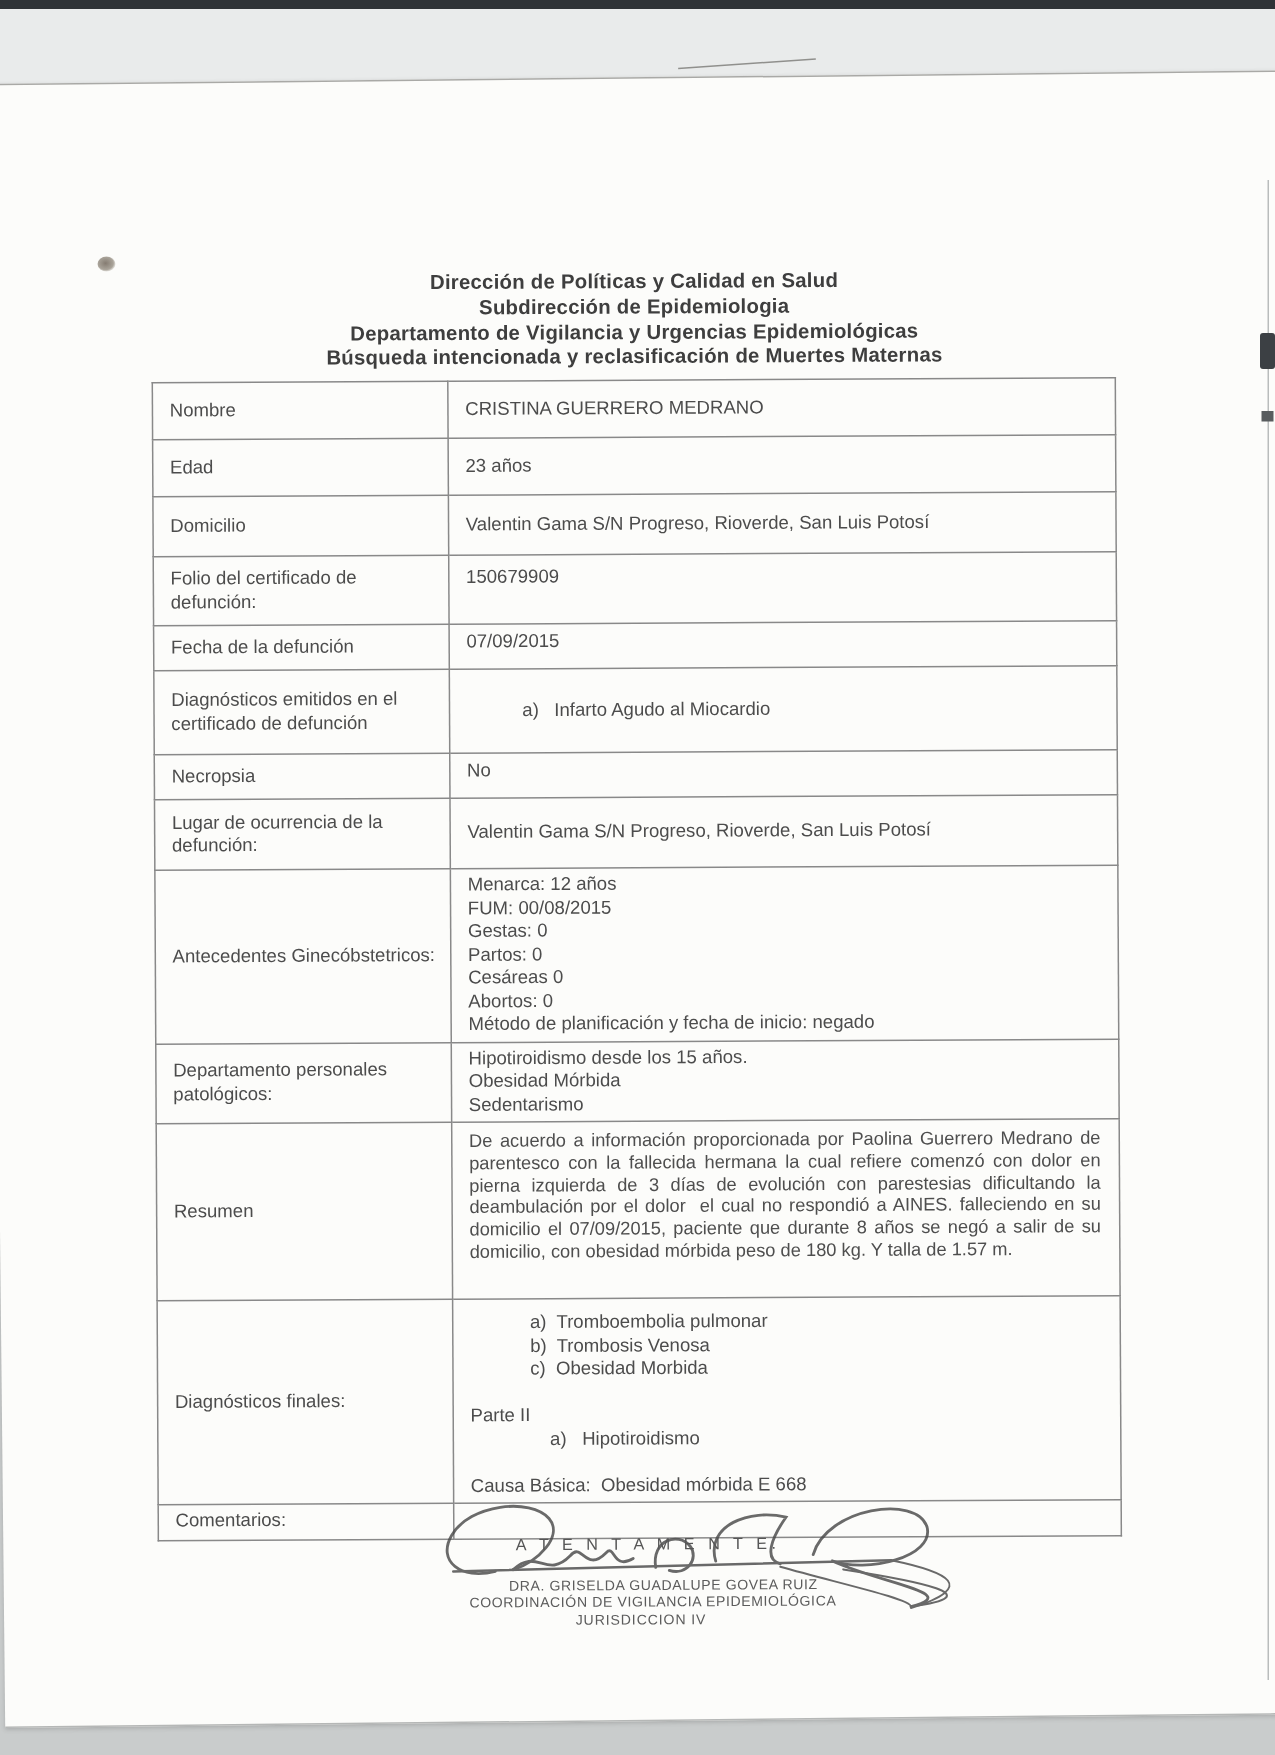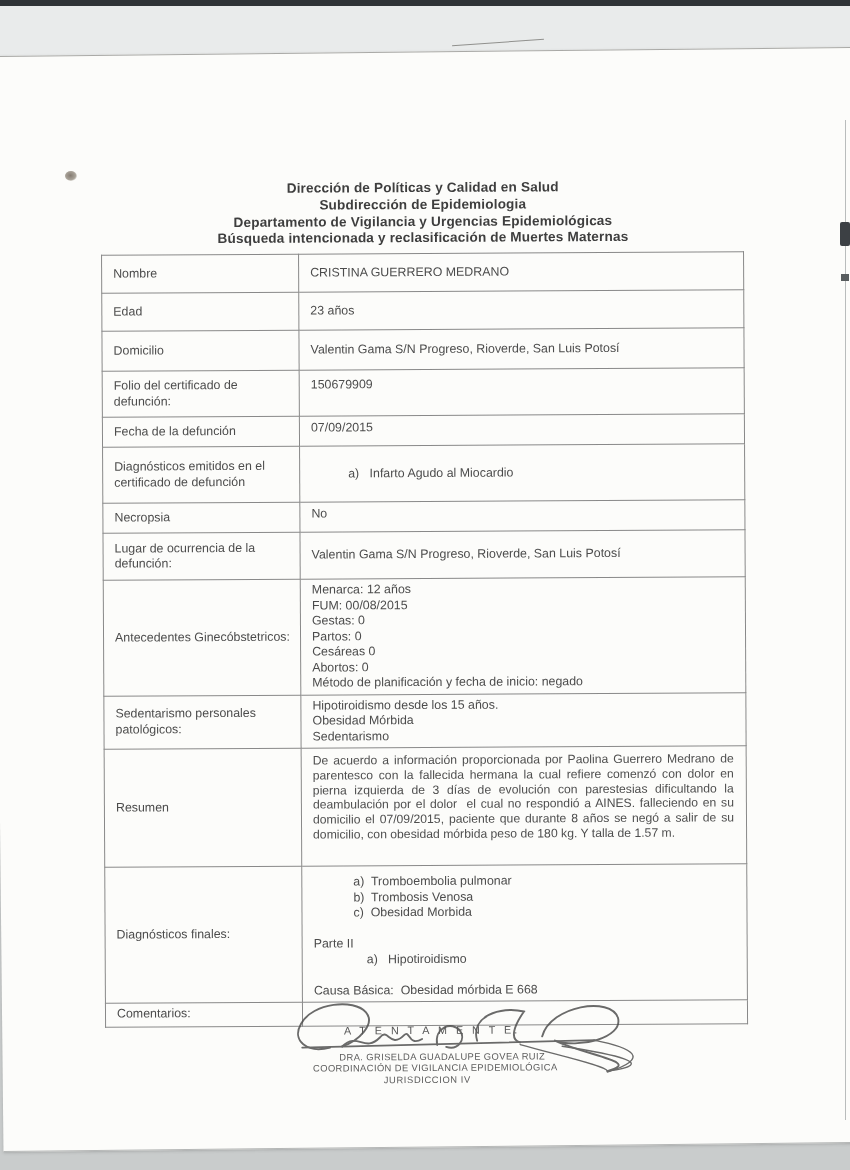--- a/index.html
+++ b/index.html
@@ -130,21 +130,21 @@
             <div class="vline">Menarca: 12 años</div>
             <div class="vline">FUM: 00/08/2015</div>
             <div class="vline">Gestas: 0</div>
             <div class="vline">Partos: 0</div>
             <div class="vline">Cesáreas 0</div>
             <div class="vline">Abortos: 0</div>
             <div class="vline">Método de planificación y fecha de inicio: negado</div>
           </td>
         </tr>
         <tr style="height: 50px;">
-          <td class="label-cell" style="vertical-align: middle;">Sedentarismo personales patológicos:</td>
+          <td class="label-cell" style="vertical-align: middle;">Departamento personales patológicos:</td>
           <td class="value-cell" style="vertical-align: top; padding-top: 3px;">
             <div class="vline">Hipotiroidismo desde los 15 años.</div>
             <div class="vline">Obesidad Mórbida</div>
             <div class="vline">Sedentarismo</div>
           </td>
         </tr>
         <tr style="height: 118px;">
           <td class="label-cell" style="vertical-align: middle;">Resumen</td>
           <td class="value-cell" style="vertical-align: top; padding-top: 5px;">
             <div class="para">De acuerdo a información proporcionada por Paolina Guerrero Medrano de parentesco con la fallecida hermana la cual refiere comenzó con dolor en pierna izquierda de 3 días de evolución con parestesias dificultando la deambulación por el dolor  el cual no respondió a AINES. falleciendo en su domicilio el 07/09/2015, paciente que durante 8 años se negó a salir de su domicilio, con obesidad mórbida peso de 180 kg. Y talla de 1.57 m.</div>

